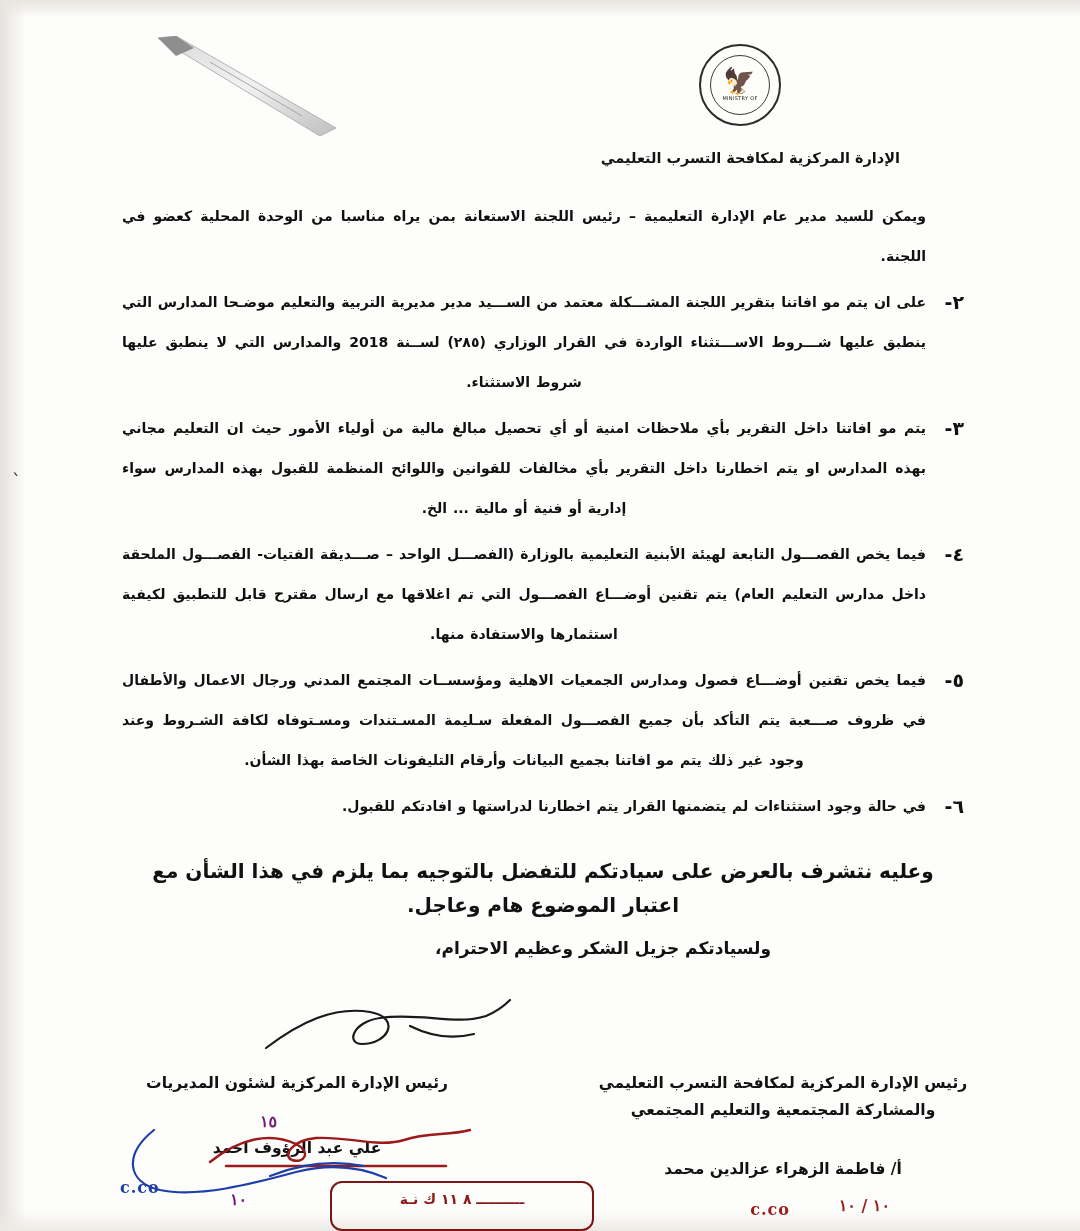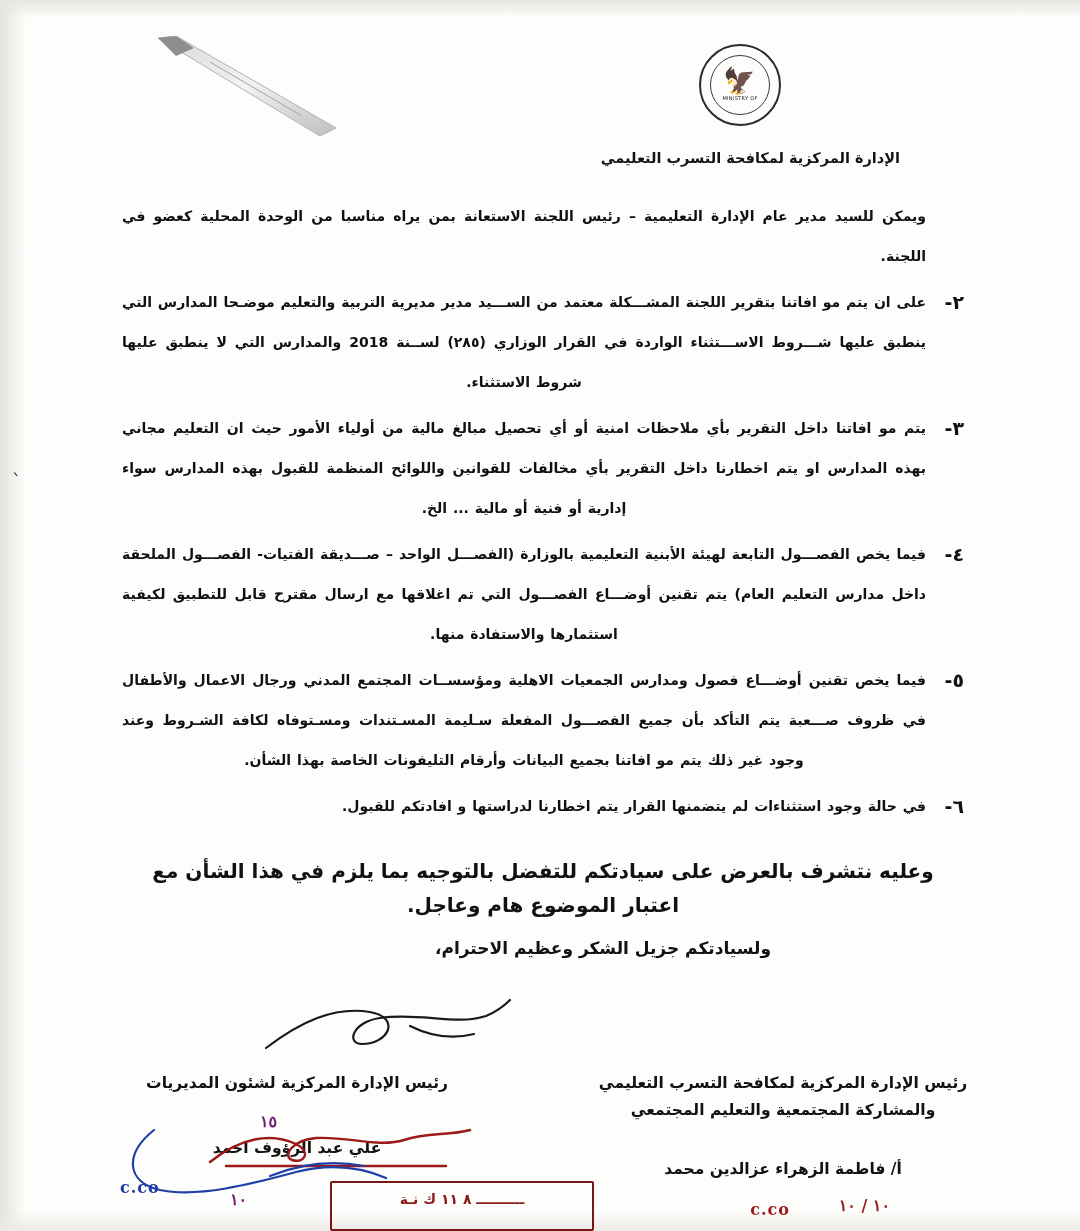--- a/index.html
+++ b/index.html
@@ -240,21 +240,21 @@
     color: #701a75;
     text-align: right;
   }
   .stamp-box {
     position: absolute;
     left: 330px;
     bottom: 0px;
     width: 260px;
     height: 46px;
     border: 2px solid #7b1616;
-    border-radius: 2px;
+    border-radius: 12px;
     overflow: hidden;
   }
   .stamp-text {
     position: absolute;
     left: 0; right: 0;
     top: 8px;
     text-align: center;
     font-size: 14px;
     font-weight: 700;
     color: #8a1a1a;

